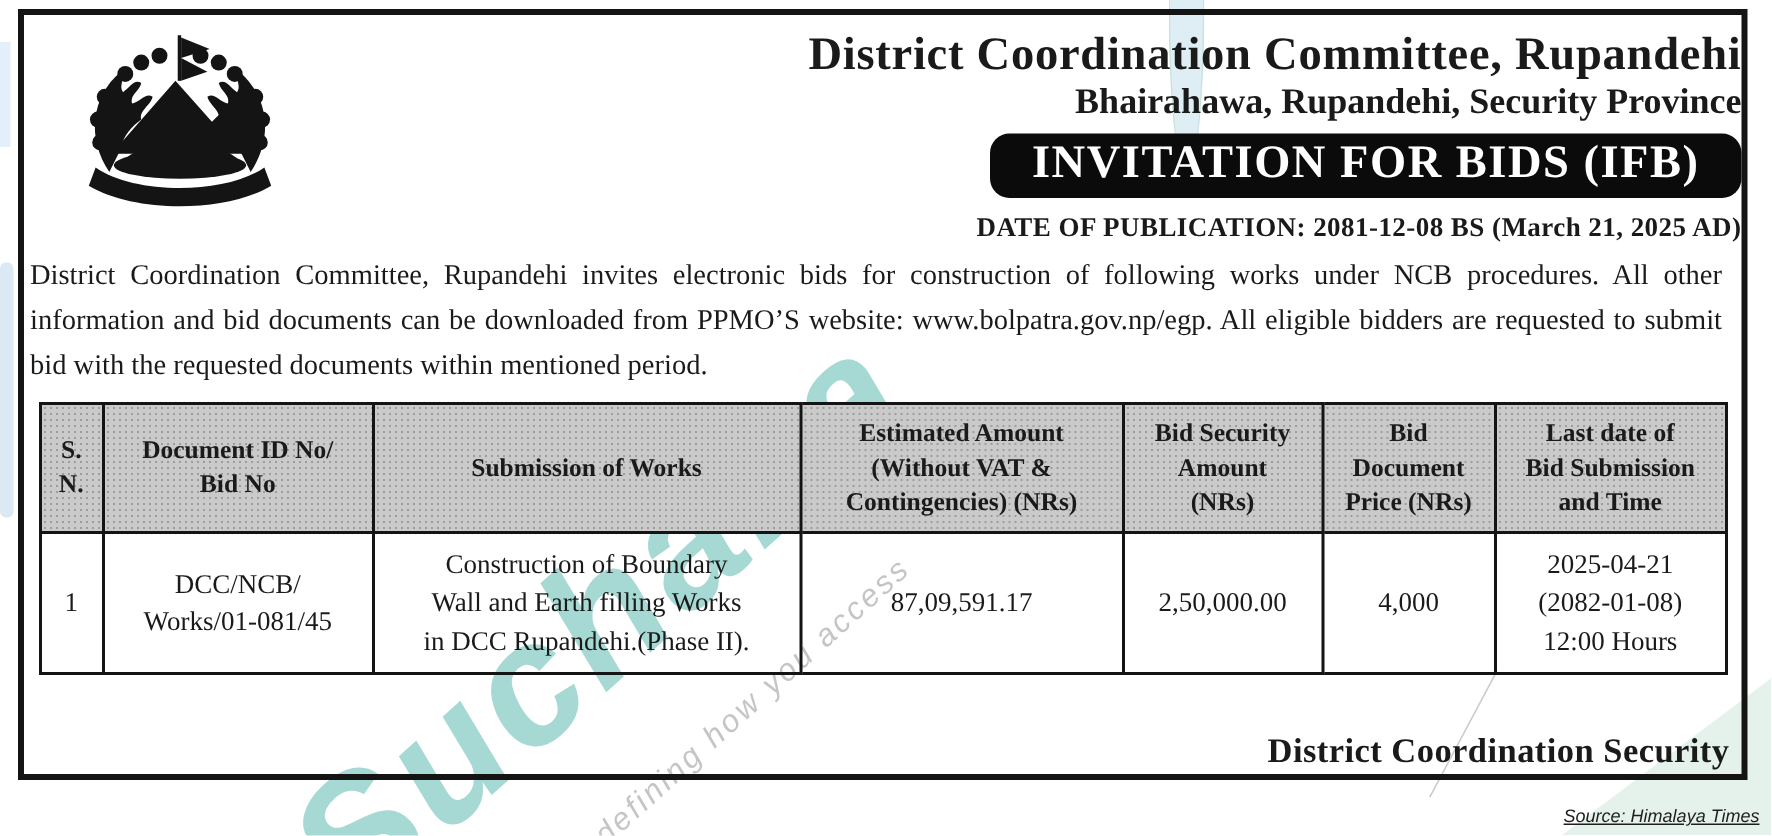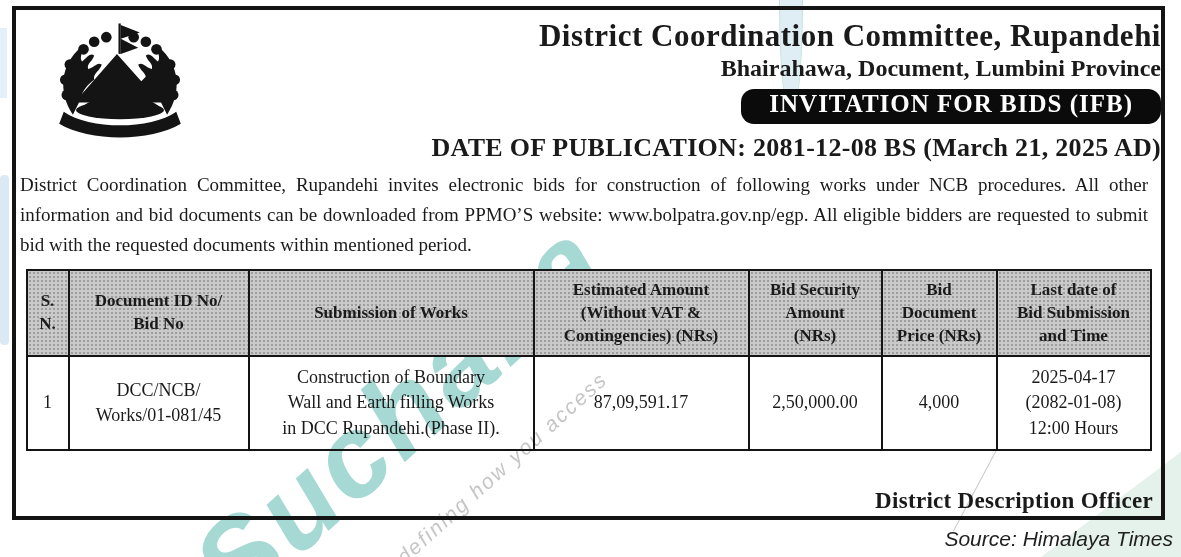--- a/index.html
+++ b/index.html
@@ -49,24 +49,24 @@
   }
   .emblem {
     position:absolute; left:28px; top:6px; width:152px; height:132px;
   }
   .head { text-align:right; padding-top:8px; position:relative; z-index:3; }
   .title   { font-size:31px; font-weight:bold; letter-spacing:.5px; }
   .subtitle{ font-size:24px; font-weight:bold; margin-top:1px; }
   .banner  {
     display:inline-block; margin-top:7px;
     background:#0b0b0b; color:#ffffff;
-    font-size:25px; font-weight:bold; letter-spacing:1px;
+    font-size:31px; font-weight:bold; letter-spacing:1px;
     padding:1px 28px 6px; border-radius:13px;
   }
-  .pubdate { font-size:26px; font-weight:bold; margin-top:9px; letter-spacing:.3px; }
+  .pubdate { font-size:18px; font-weight:bold; margin-top:9px; letter-spacing:.3px; }
 
   .notice {
     margin:7px 13px 0 4px;
     font-size:19px; line-height:1.58;
     text-align:justify;
   }
 
   
   table.bids {
     margin:9px auto 0;
@@ -94,21 +94,21 @@
   .col-sn{width:42px} .col-cid{width:180px} .col-desc{width:285px}
   .col-est{width:215px} .col-sec{width:133px} .col-doc{width:115px} .col-last{width:154px}
 
   .signature {
     position:absolute; right:8px; bottom:2px;
     font-size:23px; font-weight:bold; letter-spacing:.3px;
   }
   .source {
     position:absolute; right:8px; bottom:6px;
     font-family:"Liberation Sans", sans-serif;
-    font-style:italic; font-size:21px; color:#1f1f1f; z-index:3;
+    font-style:italic; font-size:12px; color:#1f1f1f; z-index:3;text-decoration:underline;
   }
 </style>
 </head>
 <body>
 
 <div class="deco deco-left-streak"></div>
 <div class="deco deco-left-top"></div>
 <div class="deco deco-top-leaf"></div>
 <div class="deco deco-br-triangle"></div>
 <div class="deco deco-scratch"></div>
@@ -143,21 +143,21 @@
       <path d="M40 112 L96 48 L128 84 L152 60 L168 112 Z"></path>
       <path d="M52 116 C80 96 124 96 150 116 L150 122 L52 122 Z"></path>
 
       <ellipse cx="100" cy="122" rx="58" ry="12"></ellipse>
       <path d="M26 124 C60 148 140 148 174 124 L180 140 C140 164 60 164 20 140 Z"></path>
     </g>
   </svg>
 
   <div class="head">
     <div class="title">District Coordination Committee, Rupandehi</div>
-    <div class="subtitle">Bhairahawa, Document, Lumbini Province</div>
+    <div class="subtitle">Bhairahawa, Rupandehi, Security Province</div>
     <div><span class="banner">INVITATION FOR BIDS (IFB)</span></div>
     <div class="pubdate">DATE OF PUBLICATION: 2081-12-08 BS (March 21, 2025 AD)</div>
   </div>
 
   <p class="notice">District Coordination Committee, Rupandehi invites electronic bids for construction of following works under NCB procedures. All other information and bid documents can be downloaded from PPMO’S website: www.bolpatra.gov.np/egp. All eligible bidders are requested to submit bid with the requested documents within mentioned period.</p>
 
   <table class="bids">
     <colgroup>
       <col class="col-sn">
         <col class="col-cid">
@@ -192,23 +192,23 @@
       <tr>
         <td>1</td>
         <td>DCC/NCB/
 Works/01-081/45</td>
         <td>Construction of Boundary
 Wall and Earth filling Works
 in DCC Rupandehi.(Phase II).</td>
         <td>87,09,591.17</td>
         <td>2,50,000.00</td>
         <td>4,000</td>
-        <td>2025-04-17
+        <td>2025-04-21
 (2082-01-08)
 12:00 Hours</td>
       </tr>
     </tbody>
   </table>
 
-  <div class="signature">District Description Officer</div>
+  <div class="signature">District Coordination Security</div>
 </div>
 
 <div class="source">Source: Himalaya Times</div>
 
 </body></html>

